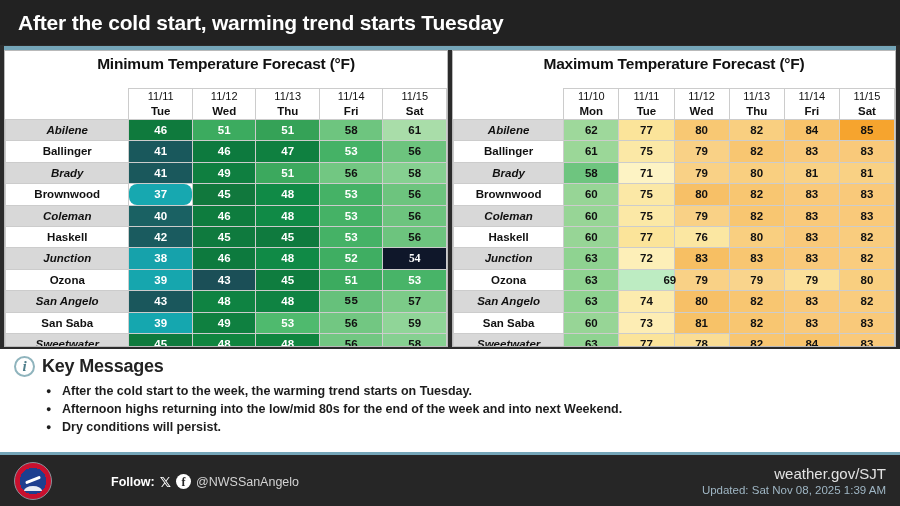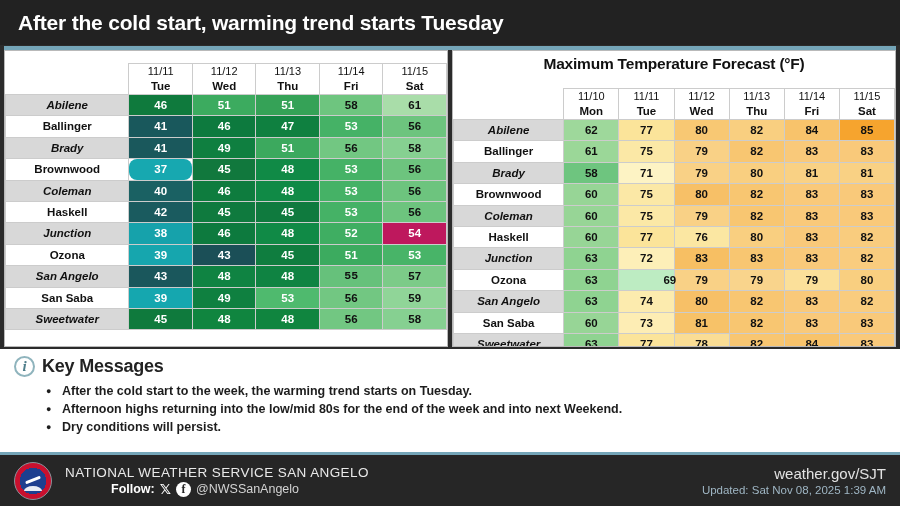--- a/index.html
+++ b/index.html
@@ -226,20 +226,21 @@
 
   <div class="headline-bar">
     <div class="headline-text">After the cold start, warming trend starts Tuesday</div>
   </div>
 
   <div class="accent-bar"></div>
 
   <div class="tables-row">
 
     <div class="panel">
+      <div class="panel-title">Minimum Temperature Forecast (°F)</div>
       <table class="fx" id="min-table">
           <colgroup>
             <col style="width: 28%;">
             <col style="width: 14.4%;">
             <col style="width: 14.4%;">
             <col style="width: 14.4%;">
             <col style="width: 14.4%;">
             <col style="width: 14.4%;">
           </colgroup>
           <thead>
@@ -307,21 +308,21 @@
               <td class="val" style="background: rgb(15, 122, 62); color: rgb(255, 255, 255);">45</td>
               <td class="val" style="background: rgb(69, 178, 102); color: rgb(255, 255, 255);">53</td>
               <td class="val" style="background: rgb(109, 196, 126); color: rgb(17, 17, 17);">56</td>
             </tr>
             <tr class="odd">
               <td class="city">Junction</td>
               <td class="val" style="background: rgb(22, 162, 171); color: rgb(255, 255, 255);">38</td>
               <td class="val" style="background: rgb(13, 122, 62); color: rgb(255, 255, 255);">46</td>
               <td class="val" style="background: rgb(16, 138, 70); color: rgb(255, 255, 255);">48</td>
               <td class="val" style="background: rgb(63, 174, 98); color: rgb(255, 255, 255);">52</td>
-              <td class="val" style="background: #be185d; color: rgb(255, 255, 255);">54</td>
+              <td class="val" style="background: #0f172a; color: rgb(255, 255, 255); font-family: Liberation Serif, serif;">54</td>
             </tr>
             <tr class="even">
               <td class="city">Ozona</td>
               <td class="val" style="background: rgb(22, 166, 174); color: rgb(255, 255, 255);">39</td>
               <td class="val" style="background: rgb(27, 79, 87); color: rgb(255, 255, 255);">43</td>
               <td class="val" style="background: rgb(15, 125, 63); color: rgb(255, 255, 255);">45</td>
               <td class="val" style="background: rgb(60, 171, 95); color: rgb(255, 255, 255);">51</td>
               <td class="val" style="background: rgb(72, 180, 104); color: rgb(255, 255, 255);">53</td>
             </tr>
             <tr class="odd">
@@ -498,21 +499,20 @@
         <li>After the cold start to the week, the warming trend starts on Tuesday.</li>
         <li>Afternoon highs returning into the low/mid 80s for the end of the week and into next Weekend.</li>
         <li>Dry conditions will persist.</li>
       </ul>
   </div>
 
   <div class="footer">
     <div class="footer-inner">
       <div class="nws-logo"></div>
       <div class="footer-text">
-        <div class="office-name">NATIONAL WEATHER SERVICE SAN ANGELO</div>
         <div class="follow-line">
           <span class="follow-label">Follow:</span>
           <span class="x-icon">𝕏</span>
           <span class="fb-icon">f</span>
           <span class="handle">@NWSSanAngelo</span>
         </div>
       </div>
       <div class="footer-right">
         <div class="site-url">weather.gov/SJT</div>
         <div class="updated">Updated: Sat Nov 08, 2025 1:39 AM</div>

